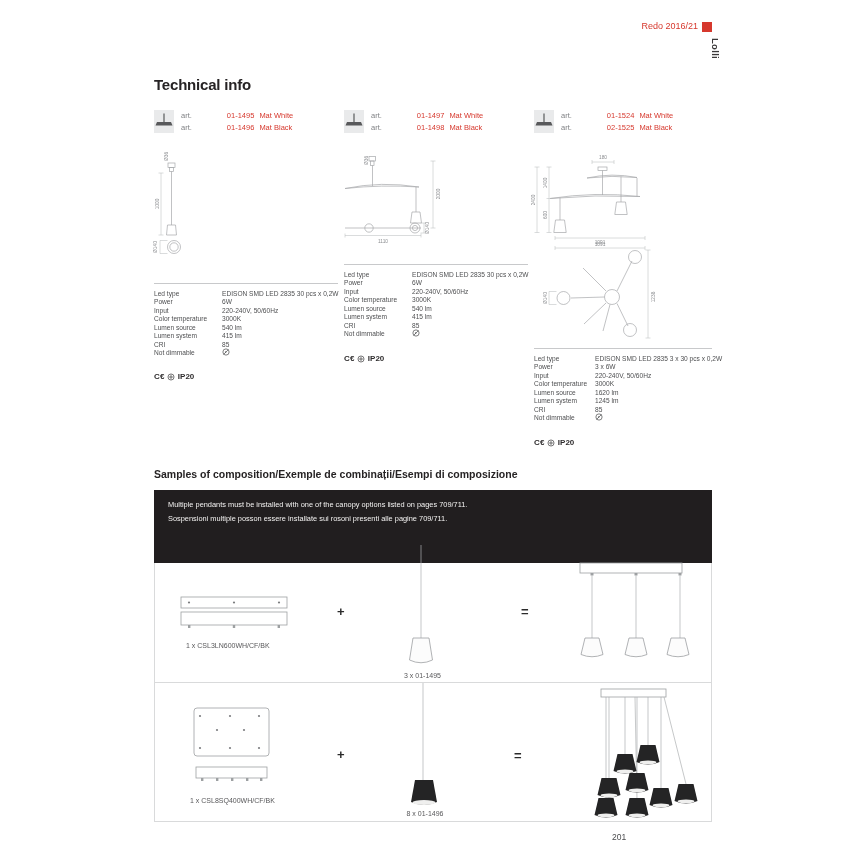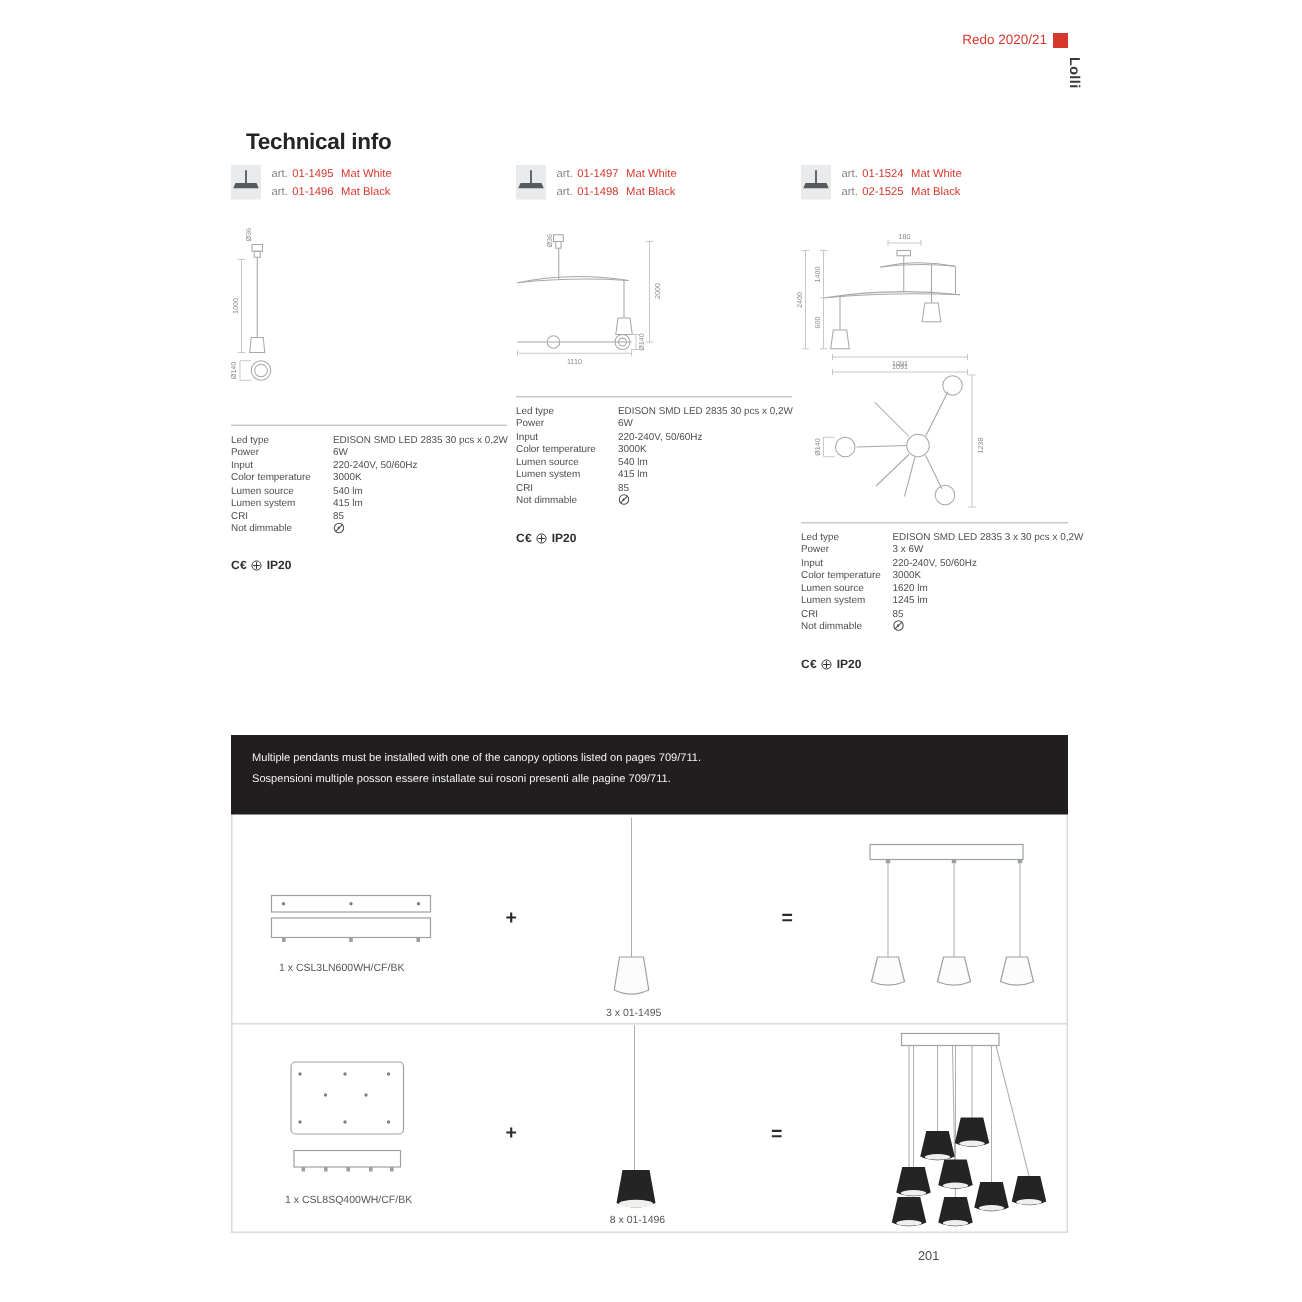--- a/index.html
+++ b/index.html
@@ -6,74 +6,74 @@
   .page{position:relative;width:868px;height:868px;background:#ffffff;overflow:hidden;
         font-family:"Liberation Sans","DejaVu Sans",sans-serif;color:#2b2a2b;}
   .abs{position:absolute;}
 
   
   .catalog{position:absolute;top:21px;left:540px;width:158px;text-align:right;
            font-size:9px;color:#d6382d;}
   .red-square{position:absolute;left:702px;top:22px;width:10px;height:10px;background:#d6382d;}
   .collection{position:absolute;left:721px;top:38px;transform:rotate(90deg);transform-origin:left top;
               font-size:9.5px;font-weight:700;color:#3a3839;letter-spacing:.3px;}
-  .title{position:absolute;left:154px;top:76px;margin:10px;font-size:15px;font-weight:700;
+  .title{position:absolute;left:154px;top:76px;margin:0;font-size:15px;font-weight:700;
          color:#262324;letter-spacing:-.2px;}
   .page-num{position:absolute;left:612px;top:832px;width:100px;text-align:left;
             font-size:8.5px;color:#4b4c4e;}
 
   
   .prod-head{position:absolute;top:110px;display:flex;gap:7px;}
   .prod-icon{width:20px;height:23px;background:#e9eaeb;flex:none;display:flex;
              align-items:center;justify-content:center;}
   .art-line{font-size:7.5px;line-height:11.5px;color:#d6382d;white-space:nowrap;}
   .art-prefix{color:#808285;margin-right:3px;}
-  .art-code{margin-right:5px;}
+  .art-code{margin-right:5px;margin-left:32px;}
 
   
   .tech line,.tech path,.tech rect,.tech circle{fill:none;stroke:#a6a8ab;stroke-width:.7;}
   .tech .dim{stroke:#bcbec0;stroke-width:.55;}
   .tech text{fill:#8b8d90;font-size:4.8px;stroke:none;}
 
   
   .spec-table{position:absolute;border-top:1px solid #c8c9cb;padding-top:5px;box-sizing:border-box;}
   .spec-row{display:flex;align-items:center;height:8.5px;font-size:6.6px;color:#4e4f51;}
   .spec-label{width:68px;flex:none;}
   .spec-table.narrow .spec-label{width:61px;}
   .spec-value{white-space:nowrap;}
   .cert{position:absolute;display:flex;align-items:center;gap:2.5px;font-size:8px;color:#2e2c2d;}
   .cert .ce{font-weight:600;letter-spacing:.3px;}
   .cert .ip{font-weight:700;}
 
   
   .samples-heading{position:absolute;left:154px;top:468px;font-size:10.5px;font-weight:700;color:#262324;}
   .sample-box{position:absolute;left:154px;top:490px;width:558px;height:332px;
               border:1px solid #d9dadb;box-sizing:border-box;}
-  .notice-box{position:absolute;left:154px;top:490px;width:558px;height:53px;background:#211e1f;
+  .notice-box{position:absolute;left:154px;top:490px;width:558px;height:73px;background:#211e1f;
               box-sizing:border-box;padding:8px 12px 0 14px;}
   .notice-line{font-size:7.4px;line-height:14.2px;color:#f4f3f2;}
   .row-divider{position:absolute;left:154px;top:682px;width:558px;height:1px;background:#d9dadb;}
   .comp-label{position:absolute;font-size:7px;color:#58585a;white-space:nowrap;}
   .op-sign{position:absolute;font-size:13px;font-weight:700;color:#2b2b2b;}
 
   .comp line,.comp path,.comp rect,.comp circle,.comp ellipse{fill:none;stroke:#9da0a2;stroke-width:.8;}
   .comp .cord{stroke:#aeb0b2;stroke-width:.7;}
   .comp .wshade{fill:#fcfcfc;stroke:#9da0a2;}
   .comp .bshade{fill:#242425;stroke:none;}
   .comp .rim{fill:#efefee;stroke:none;}
   .comp .dot{fill:#7c7e80;stroke:none;}
   .comp .foot{fill:#9da0a2;stroke:none;}
   .glyph{fill:#58595b;stroke:none;}
 </style>
 </head>
 <body>
 
 <div class="page">
 
-  <div class="catalog">Redo 2020/21</div>
+  <div class="catalog">Redo 2016/21</div>
   <div class="red-square"></div>
   <div class="collection">Lolli</div>
   <h1 class="title">Technical info</h1>
 
   <div class="prod-head" style="left:154px">
     <div class="prod-icon">
       <svg width="20" height="23" viewBox="0 0 20 23">
           <line x1="10" y1="3.5" x2="10" y2="12" stroke="#58595b" stroke-width="1.2"></line>
           <path class="glyph" d="M3,12 L17,12 L18.5,15.5 L1.5,15.5 Z"></path>
         </svg>
@@ -349,20 +349,21 @@
   <div class="cert" style="left:534px;top:438px">
     <span class="ce">C€</span>
     <svg width="8" height="8" viewBox="0 0 10 10">
         <circle cx="5" cy="5" r="3.8" fill="none" stroke="#2e2c2d" stroke-width="0.8"></circle>
         <line x1="5" y1="2.2" x2="5" y2="7.8" stroke="#2e2c2d" stroke-width="0.8"></line>
         <line x1="2.2" y1="5" x2="7.8" y2="5" stroke="#2e2c2d" stroke-width="0.8"></line>
       </svg>
     <span class="ip">IP20</span>
   </div>
 
+  <div class="samples-heading">Samples of composition/Exemple de combinații/Esempi di composizione</div>
   <div class="sample-box"></div>
   <div class="notice-box">
     <div class="notice-line">Multiple pendants must be installed with one of the canopy options listed on pages 709/711.</div>
     <div class="notice-line">Sospensioni multiple posson essere installate sui rosoni presenti alle pagine 709/711.</div>
   </div>
   <div class="row-divider"></div>
 
   <svg class="comp abs" style="left:180px;top:592px" width="110" height="42" viewBox="0 0 110 42">
     <rect x="1" y="5" width="106" height="11"></rect>
     <circle class="dot" cx="9" cy="10.5" r="1.1"></circle>

